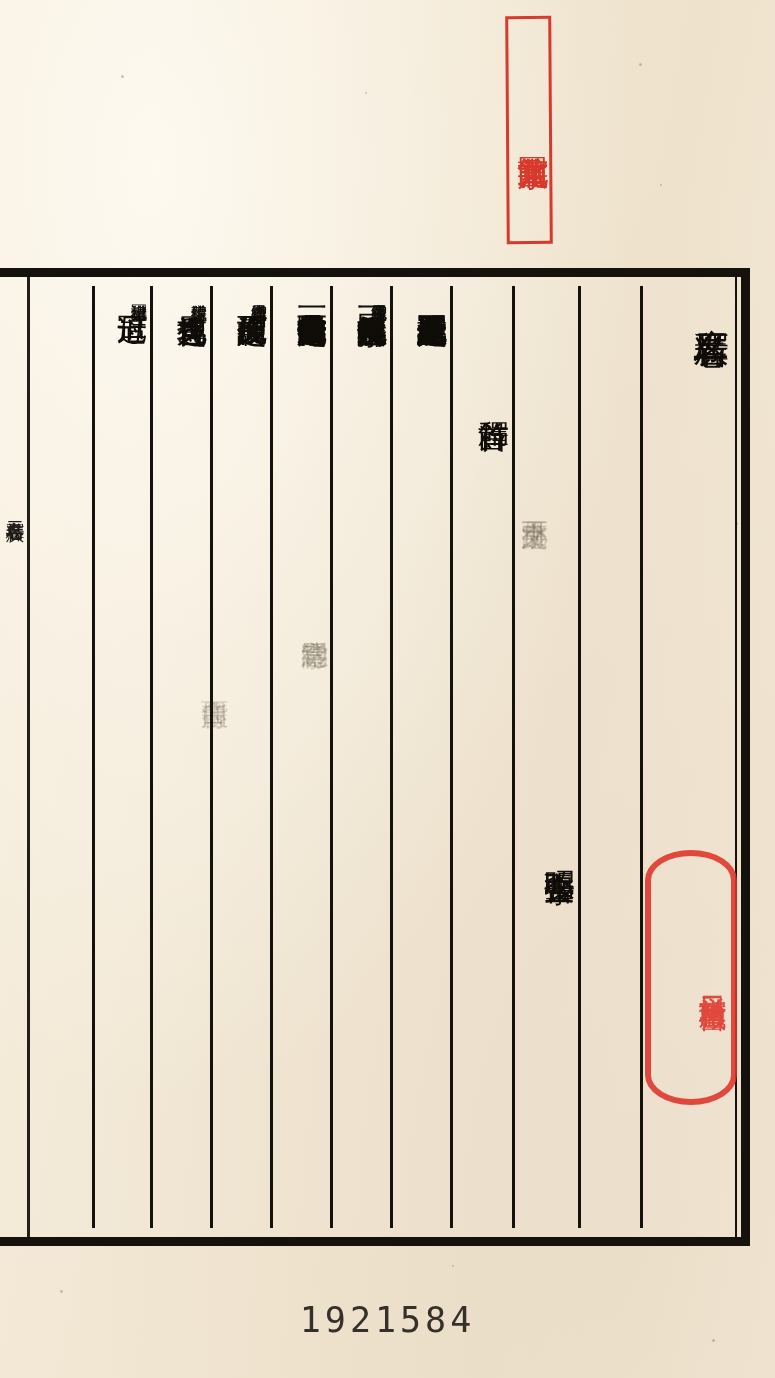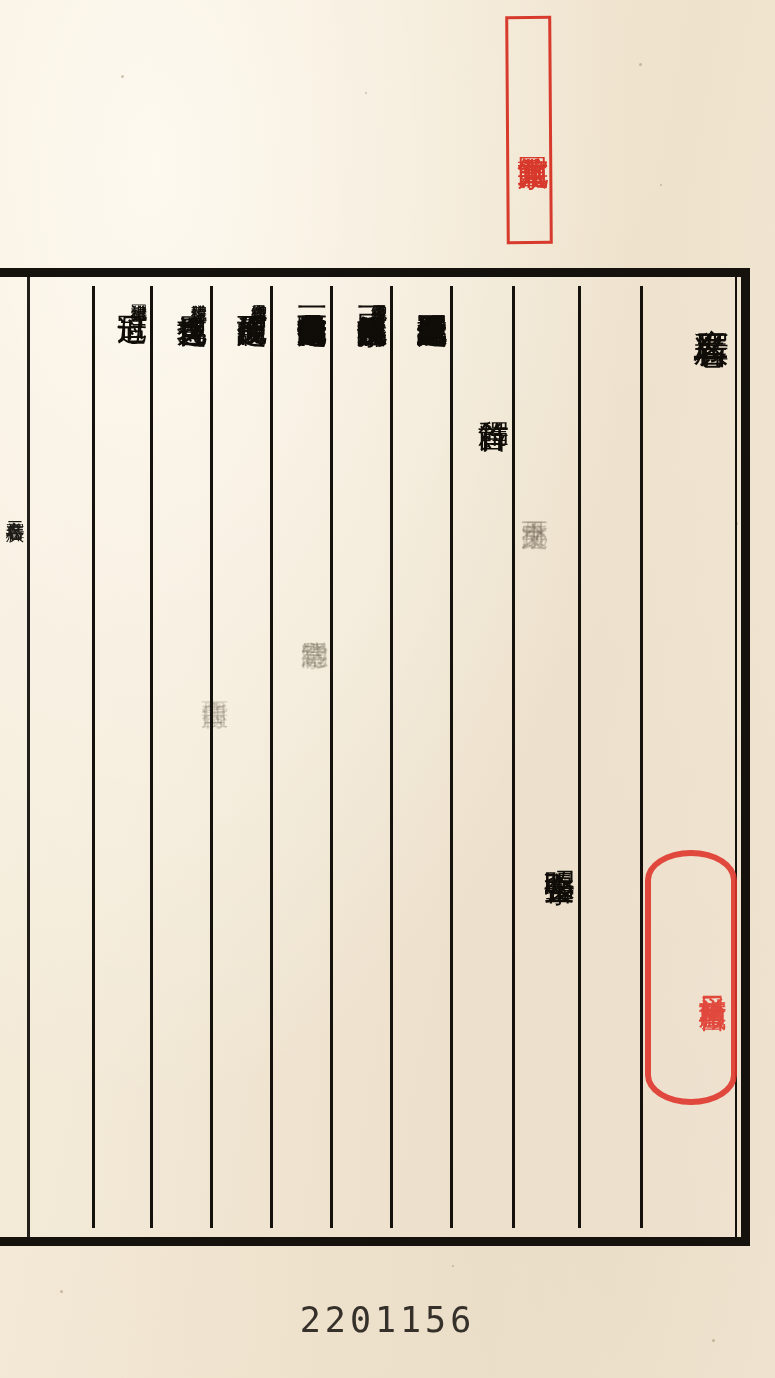--- a/index.html
+++ b/index.html
@@ -277,15 +277,15 @@
 
       <div class="col w-last body">
         <span>母追冠</span><span class="inline-note">儀禮士冠禮記</span><span>母發聲也追猶自也夏后氏質以其形言</span>
       </div>
 
     </div>
   </div>
 
   <div id="oval-seal">愛日精廬藏書</div>
 
-  <div id="bottom-number">2201156</div>
+  <div id="bottom-number">1921584</div>
 
 </div>
 
 </body></html>

